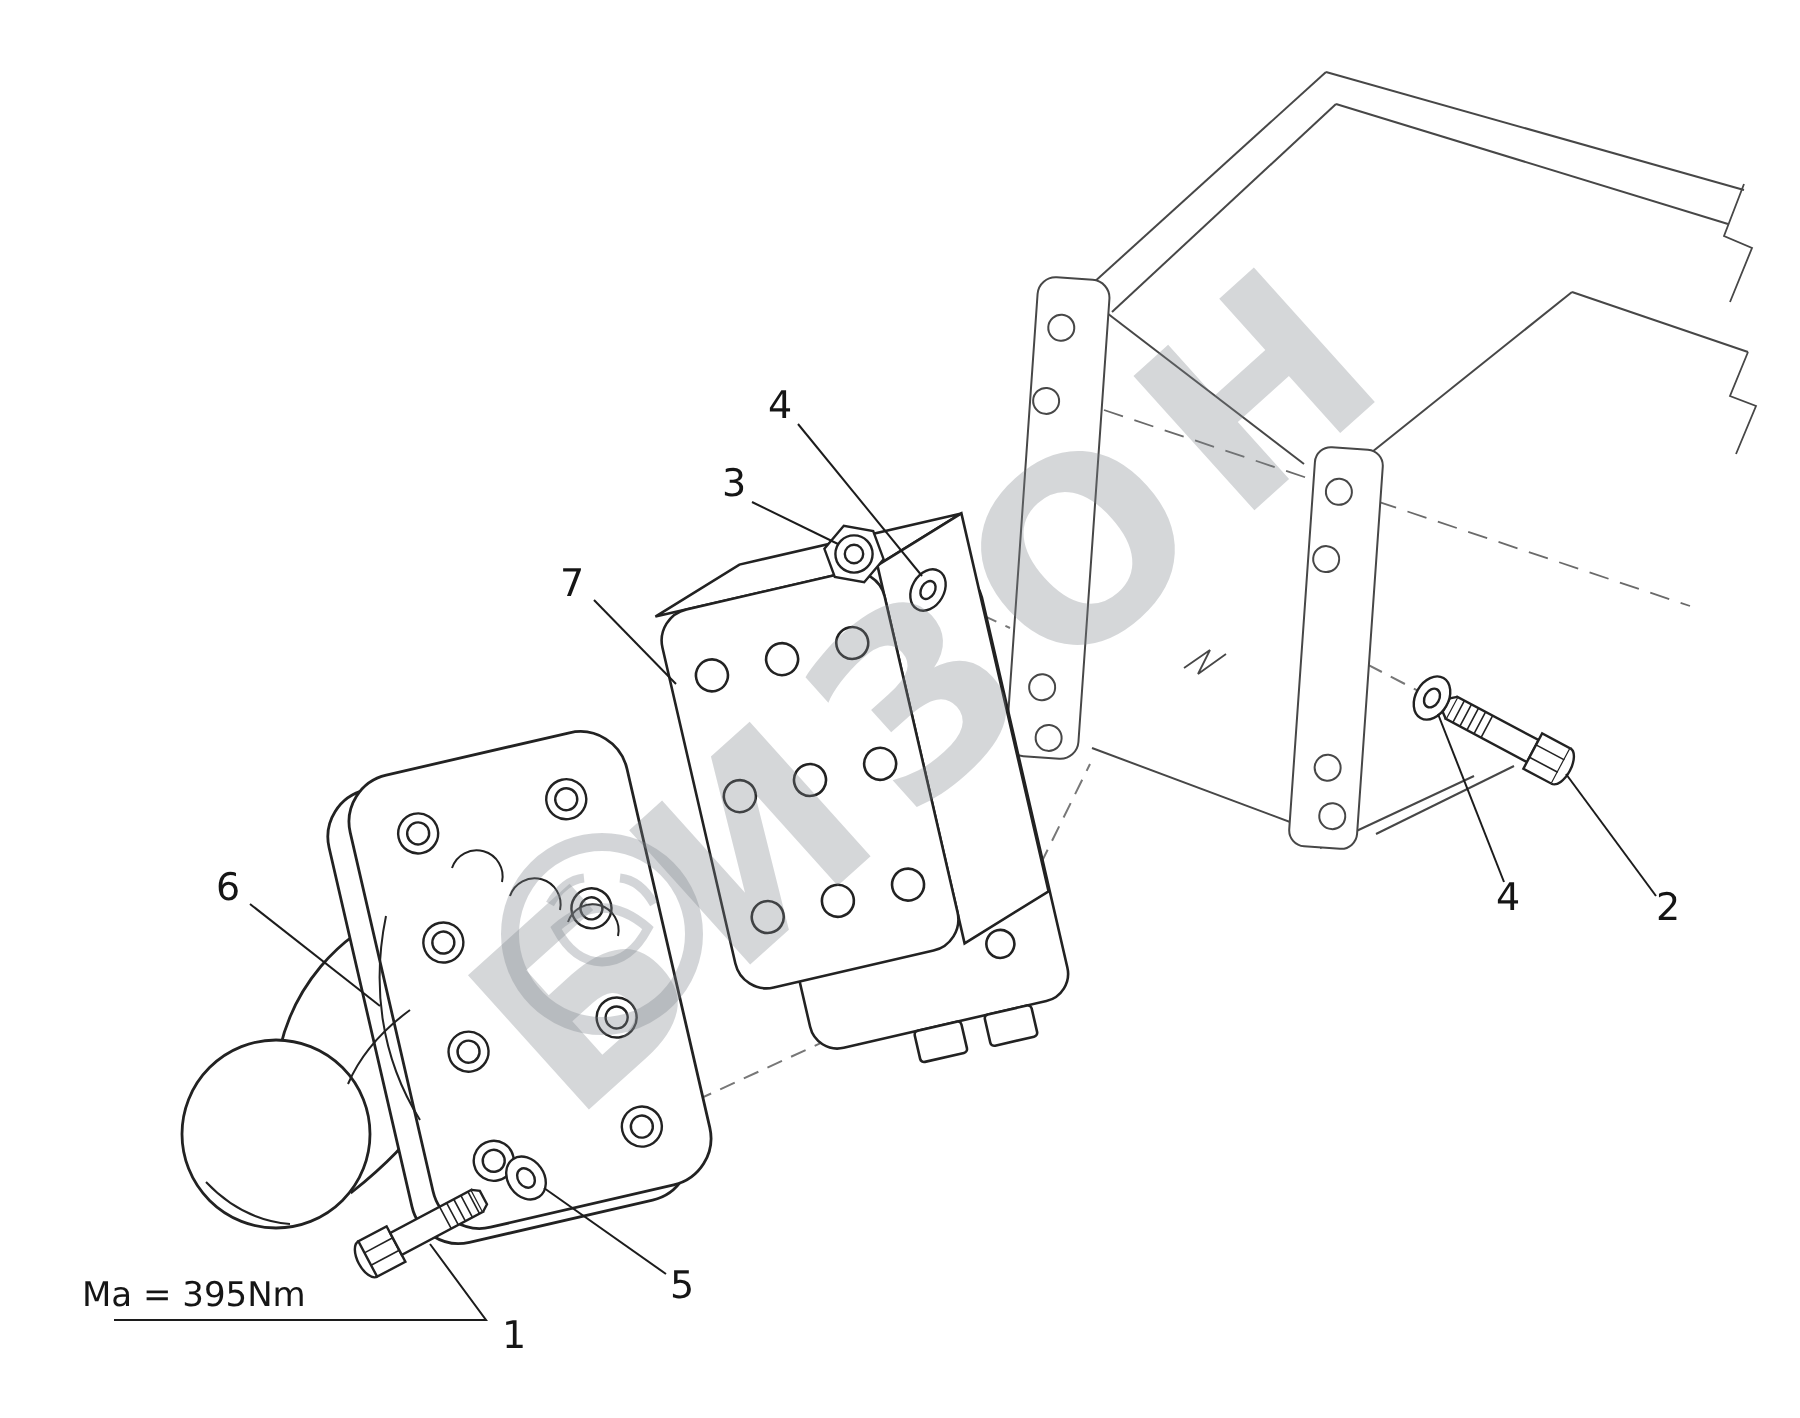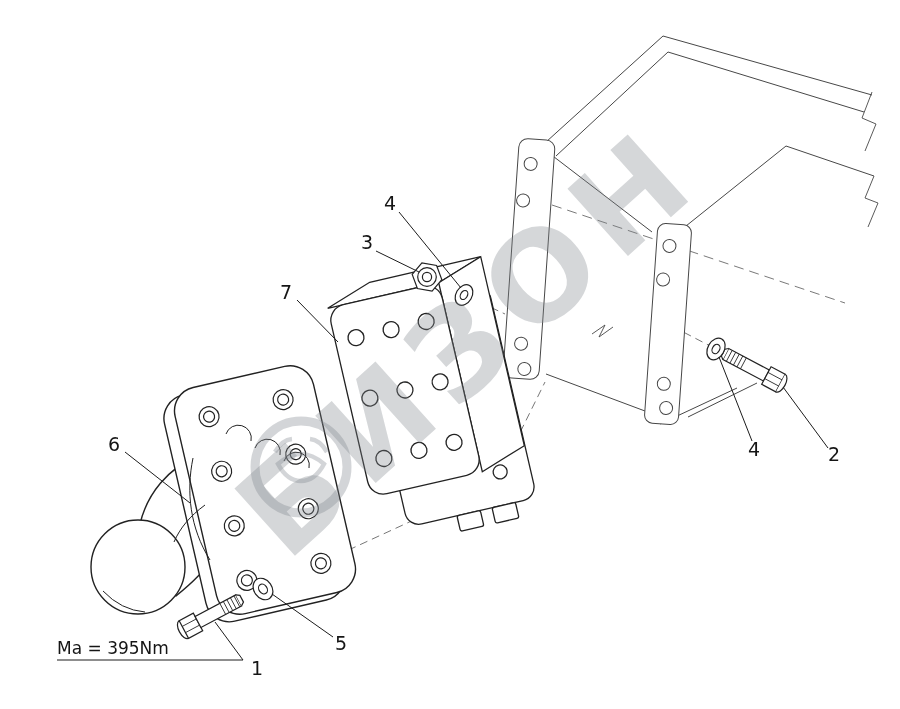--- a/index.html
+++ b/index.html
@@ -8,21 +8,21 @@
   .drawing{position:absolute;left:0;top:0;z-index:1;}
   .watermark-layer{position:absolute;left:0;top:0;width:900px;height:709px;z-index:3;pointer-events:none;}
   .wm-text{position:absolute;left:468px;top:342px;
            transform:translate(-50%,-50%) rotate(-42deg);
            font-size:124px;font-weight:bold;letter-spacing:14px;
            color:rgba(128,134,141,0.33);white-space:nowrap;}
   .wm-emblem{position:absolute;left:242px;top:408px;opacity:0.33;}
   .labels{position:absolute;left:0;top:0;width:900px;height:709px;z-index:4;pointer-events:none;}
   .callout{position:absolute;transform:translate(-50%,-50%);
            font-size:19px;color:#151515;}
-  .torque{position:absolute;left:57px;top:638px;font-size:17px;color:#151515;}
+  .torque{position:absolute;left:41px;top:638px;font-size:17px;color:#151515;}
 </style>
 </head>
 <body>
 
 <div class="stage">
 
   <svg class="drawing" width="900" height="709" viewBox="0 0 900 709">
 
     <g stroke="#777" stroke-width="1" stroke-dasharray="8 5" fill="none">
       <line x1="242" y1="599" x2="505" y2="478"></line>

